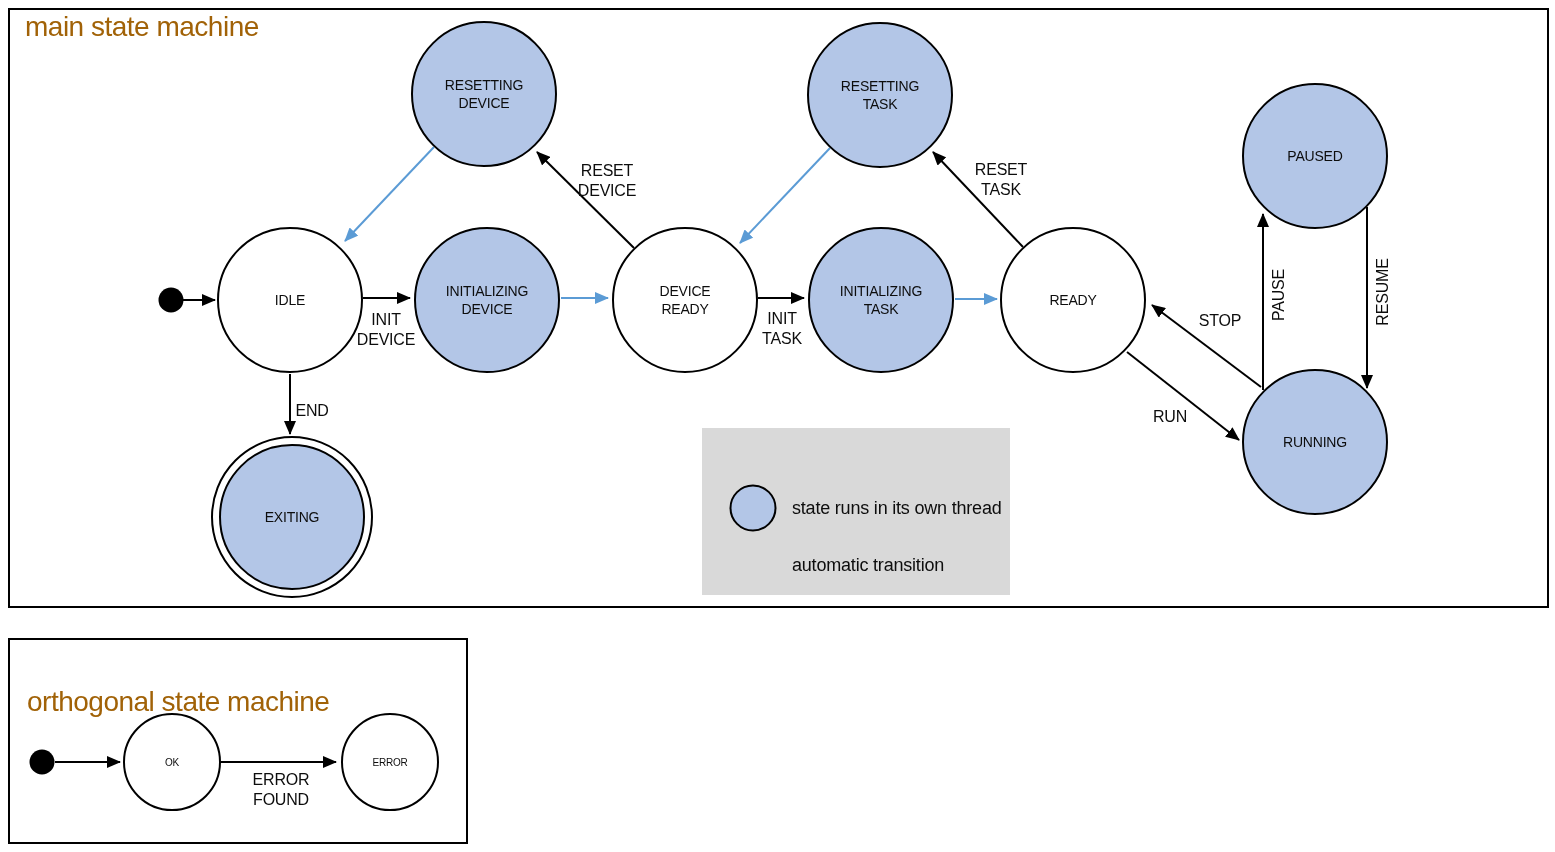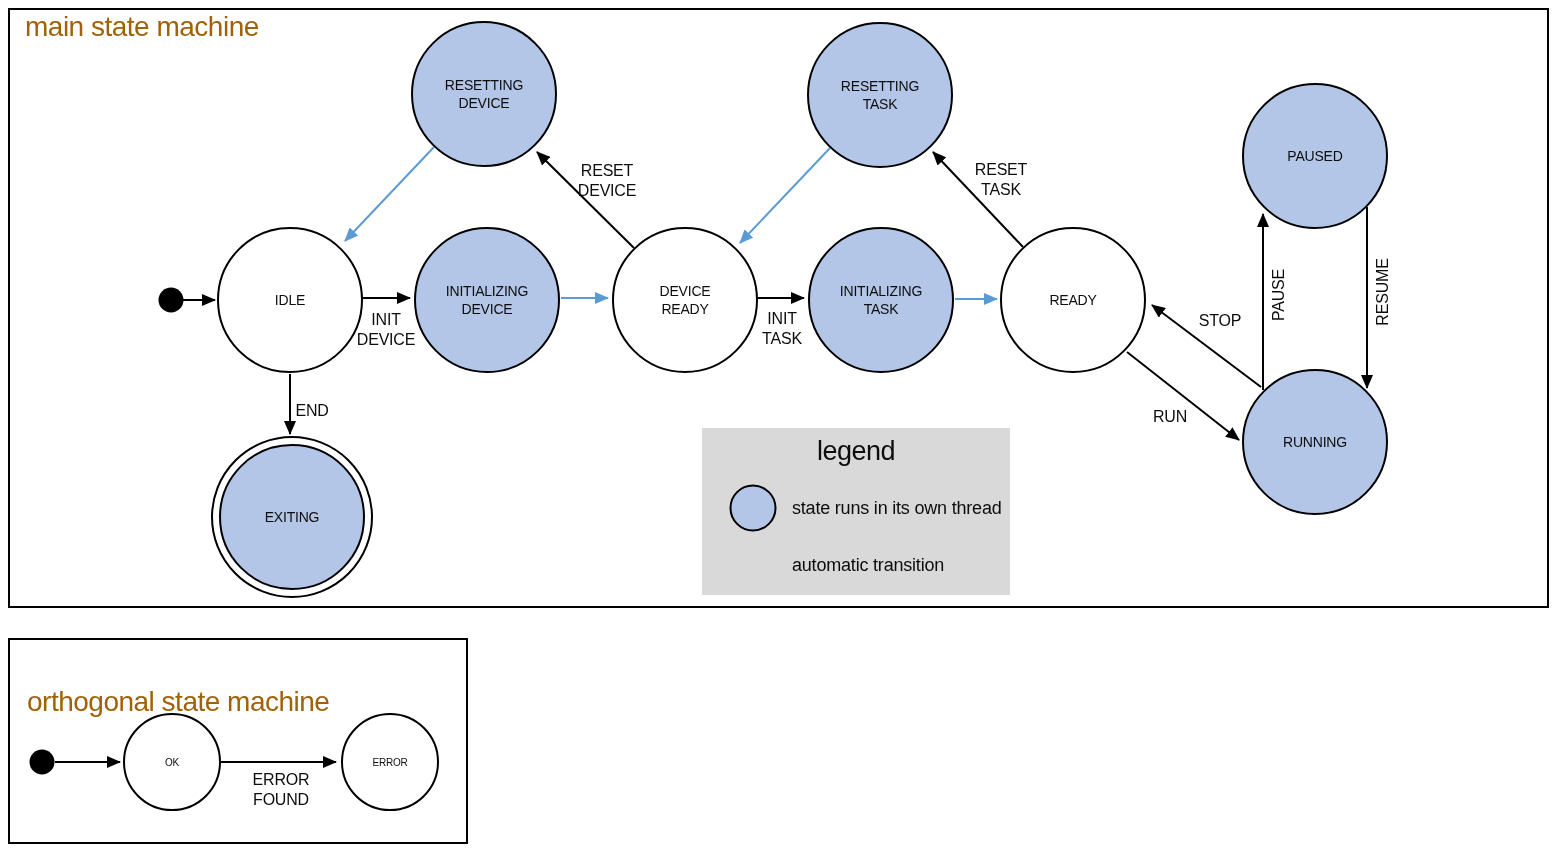--- a/index.html
+++ b/index.html
@@ -144,21 +144,20 @@
 TASK</div>
 <div class="tlabel" style="left:1001px; top:180px;">RESET
 TASK</div>
 <div class="tlabel" style="left:312px; top:411px;">END</div>
 <div class="tlabel" style="left:1209px; top:321px;margin-left:11px;">STOP</div>
 <div class="tlabel" style="left:1170px; top:417px;">RUN</div>
 <div class="tlabel vertical" style="left:1279px; top:295px;">PAUSE</div>
 <div class="tlabel vertical" style="left:1383px; top:292px;">RESUME</div>
 
 <div class="legend-box">
-  <div class="legend-title">legend</div>
   <div class="legend-swatch-circle"></div>
   <div class="legend-item-text t1">state runs in its own thread</div>
   <div class="legend-item-text t2">automatic transition</div>
 </div>
 
 <div class="init-dot" style="left:42px; top:762px;"></div>
 
 <div class="state small" style="left:172px; top:762px;">OK</div>
 
 <div class="state small" style="left:390px; top:762px;">ERROR</div>

